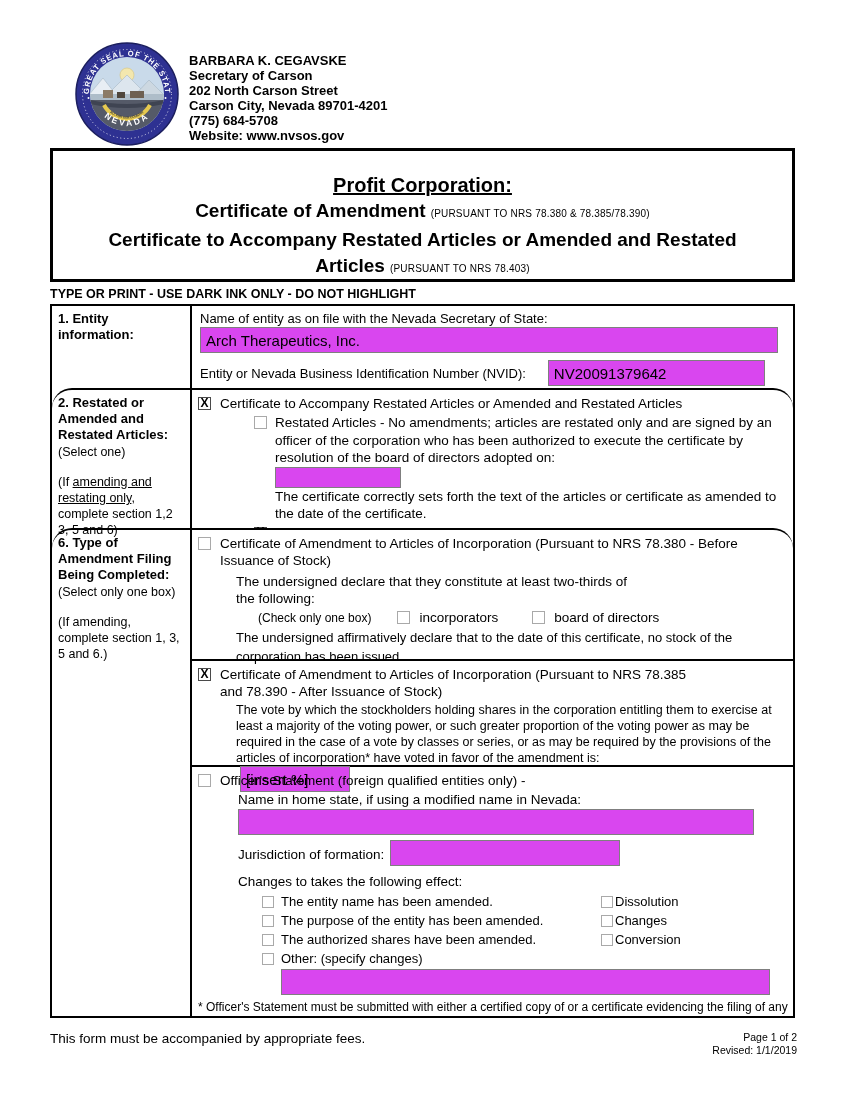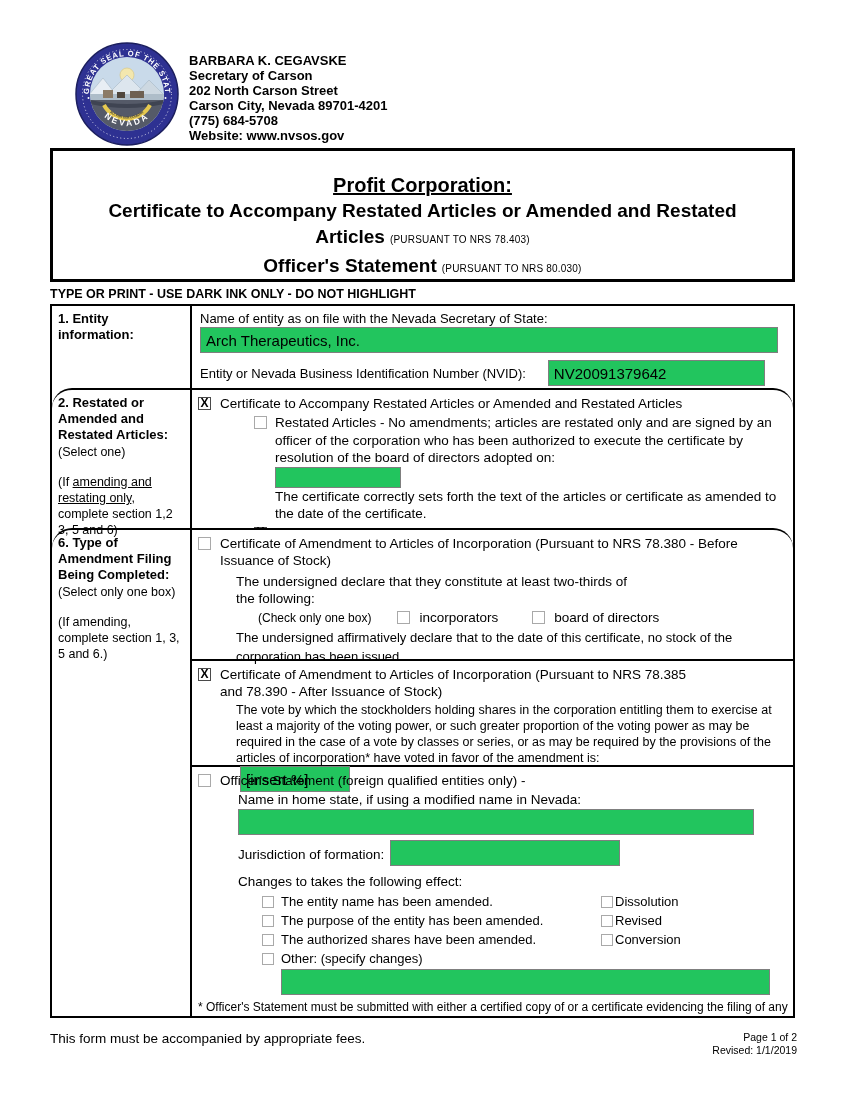--- a/index.html
+++ b/index.html
@@ -31,21 +31,21 @@
   .row1 { height:82px; }
   .row2 { height:140px; }
   .row3 { height:488px; }
   .sec-label { font-weight:bold; font-size:13px; line-height:16px; }
   .sec-note { font-size:12.5px; line-height:15px; margin-top:2px; }
   .sec-note2 { font-size:12.5px; line-height:16px; margin-top:14px; }
   .u { text-decoration:underline; }
 
   .pad { padding:4px 8px 4px 8px; }
   .field-label { font-size:13px; line-height:17px; }
-  input[type="text"] { border:1px solid #7f7f7f; background:#22c55e; font-family:"Liberation Sans", sans-serif;
+  input[type="text"] { border:1px solid #7f7f7f; background:#d946ef; font-family:"Liberation Sans", sans-serif;
                        font-size:15px; padding:1px 5px; height:26px; display:block; }
   .inline-input { display:inline-block; vertical-align:middle; }
 
   
   .cb { width:13px; height:13px; border:1px solid #a9a9a9; background:#fff; flex-shrink:0;
         display:inline-block; position:relative; }
   .cb.checked { border-color:#4a4a4a; }
   .cb.checked::after { content:"X"; position:absolute; left:50%; top:50%; transform:translate(-50%,-54%);
         font-size:12px; font-weight:bold; }
   .cb-sm { width:12px; height:12px; }
@@ -138,20 +138,23 @@
       <div>Secretary of Carson</div>
       <div>202 North Carson Street</div>
       <div>Carson City, Nevada 89701-4201</div>
       <div>(775) 684-5708</div>
       <div>Website:  www.nvsos.gov</div>
     </div>
   </div>
 
   <div class="title-box">
     <div class="tb-line1">Profit Corporation:</div>
+    <div class="tb-line">
+      <span>Certificate of Amendment</span><span class="tb-note">(PURSUANT TO NRS 78.380 &amp; 78.385/78.390)</span>
+    </div>
     <div class="tb-line tb-line3">
       <span>Certificate to Accompany Restated Articles or Amended and Restated Articles</span><span class="tb-note">(PURSUANT TO NRS 78.403)</span>
     </div>
     <div class="tb-line">
       <span>Officer's Statement</span><span class="tb-note">(PURSUANT TO NRS 80.030)</span>
     </div>
   </div>
 
   <div class="instruction">TYPE OR PRINT - USE DARK INK ONLY - DO NOT HIGHLIGHT</div>
 
@@ -253,21 +256,21 @@
               <span class="chg-right">
                 <span class="cb cb-sm"></span>
                 <span class="chg-label">Dissolution</span>
               </span>
             </div>
             <div class="chg-row">
               <span class="cb cb-sm"></span>
               <span class="chg-label">The purpose of the entity has been amended.</span>
               <span class="chg-right">
                 <span class="cb cb-sm"></span>
-                <span class="chg-label">Revised</span>
+                <span class="chg-label">Changes</span>
               </span>
             </div>
             <div class="chg-row">
               <span class="cb cb-sm"></span>
               <span class="chg-label">The authorized shares have been amended.</span>
               <span class="chg-right">
                 <span class="cb cb-sm"></span>
                 <span class="chg-label">Conversion</span>
               </span>
             </div>

